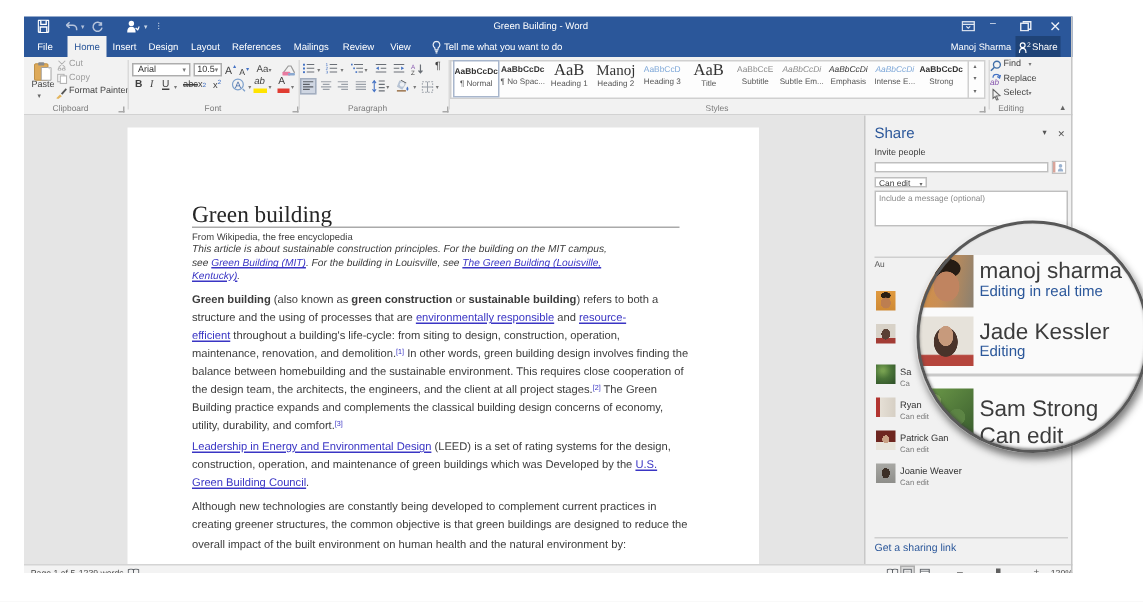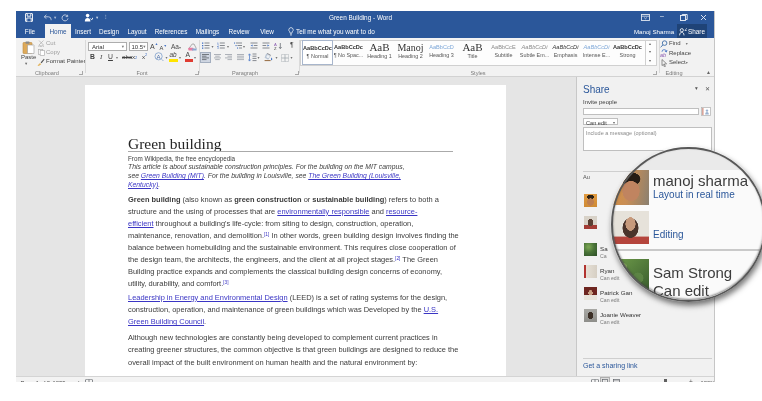--- a/index.html
+++ b/index.html
@@ -414,22 +414,23 @@
     <span class="abs" style="left:684.5px; top:2.5px;">120%</span>
   </div>
 <div class="abs" style="left:698px; top:0; width:1px; height:376px; background:#c6c6c6;"></div>
   <div class="abs" style="left:0; top:375.5px; width:699px; height:1px; background:#cfcfcf;"></div>
 </div>
 <div id="lensshadow"></div>
 <div id="lens">
   <div class="abs" style="left:0; top:0; width:154px; height:23px; background:#eaeaea;"></div>
   <div class="abs" style="left:1px; top:23px; width:37px; height:35px; background:radial-gradient(12px 14px at 19px 21px,#c08460 70%,rgba(0,0,0,0) 73%),radial-gradient(13px 9px at 19px 9px,#261c14 70%,rgba(0,0,0,0) 74%),linear-gradient(100deg,#d59042 0%,#c98e55 45%,#8a8070 100%);"></div>
   <div class="lens-name" style="left:42px; top:25px;">manoj sharma</div>
-  <div class="lens-st" style="left:42px; top:41.5px;">Layout in real time</div>
+  <div class="lens-st" style="left:42px; top:41.5px;">Editing in real time</div>
   <div class="abs" style="left:1px; top:64px; width:37px; height:33px; background:radial-gradient(7.5px 10px at 18.5px 13px,#c79a7c 66%,rgba(0,0,0,0) 69%),radial-gradient(13px 16px at 18.5px 17px,#4a332a 60%,rgba(0,0,0,0) 63%),linear-gradient(180deg,#e6e2da 0%,#e6e2da 76%,#b5453c 79%);"></div>
+  <div class="lens-name" style="left:42px; top:66px;">Jade Kessler</div>
   <div class="lens-st" style="left:42px; top:81.5px;">Editing</div>
   <div class="abs" style="left:0px; top:102px; width:154px; height:2px; background:#c9c9c9;"></div>
   <div class="abs" style="left:3px; top:112px; width:35px; height:31px; background:radial-gradient(7px 7px at 9px 8px,#86ac5c 60%,rgba(0,0,0,0) 62%),radial-gradient(9px 9px at 24px 19px,#5c8444 60%,rgba(0,0,0,0) 62%),linear-gradient(135deg,#6f9c4a,#3a5e2e);"></div>
   <div class="lens-name" style="left:42px; top:116.5px;">Sam Strong</div>
   <div class="lens-name" style="left:42px; top:135px;">Can edit</div>
 </div>
 <div id="lensring"></div>
 </div>
 
 </body></html>

